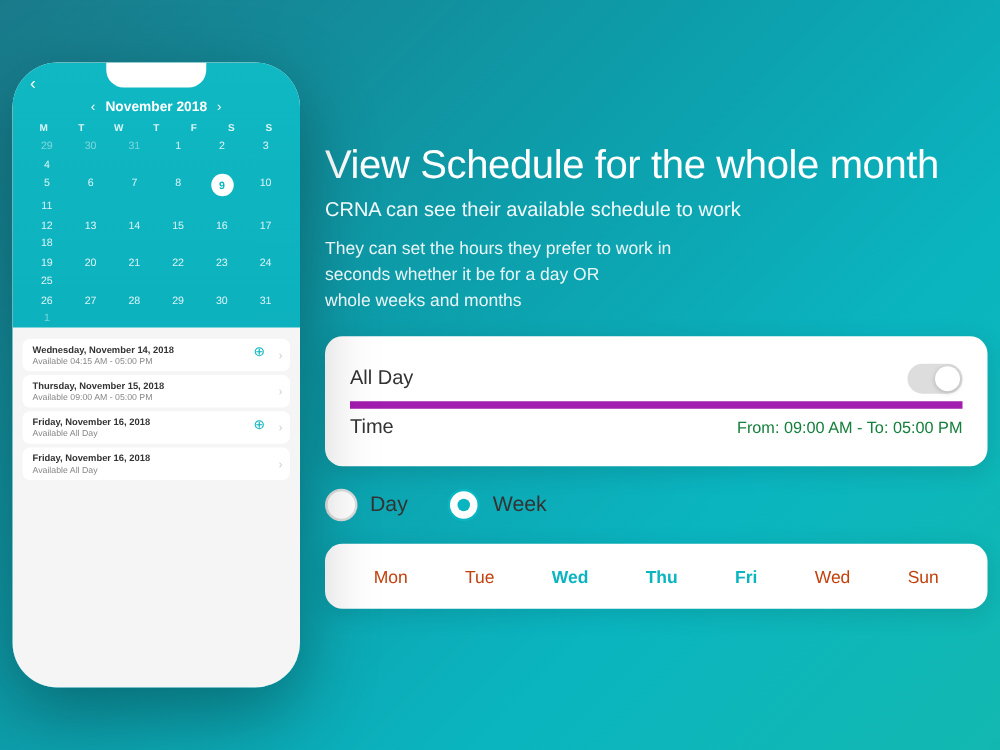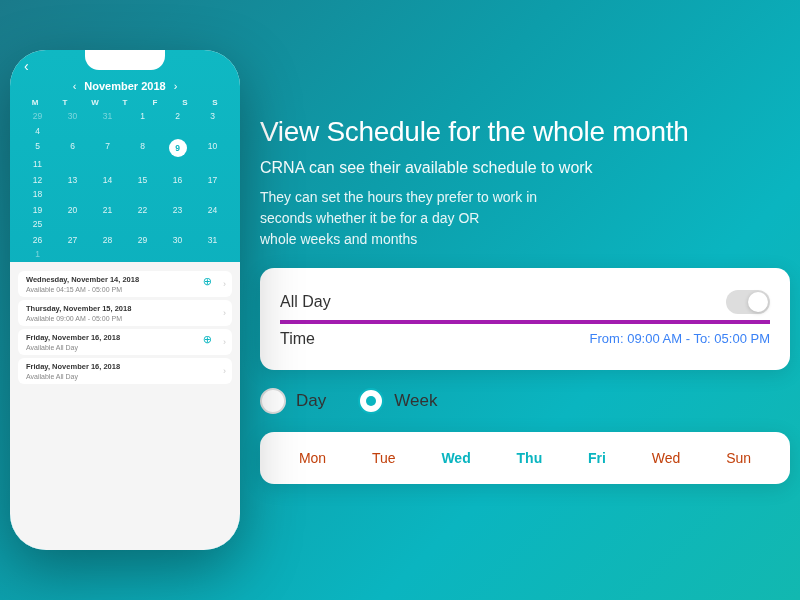--- a/index.html
+++ b/index.html
@@ -201,21 +201,21 @@
       flex-direction: column;
       gap: 18px;
       padding: 10px 0;
     }
 
     .heading-section {
       color: #fff;
     }
 
     .heading-title {
-      font-size: 28px;
+      font-size: 32px;
       font-weight: 300;
       line-height: 1.15;
       margin-bottom: 10px;
       letter-spacing: -0.3px;
     }
 
     .heading-sub {
       font-size: 16px;
       margin-bottom: 10px;
       opacity: 0.95;
@@ -238,32 +238,32 @@
     }
 
     .card-row {
       display: flex;
       align-items: center;
       justify-content: space-between;
       padding: 6px 0;
     }
 
     .card-row + .card-row {
-      border-top: 4px solid #a21caf;
+      border-top: 6px solid #a21caf;
     }
 
     .card-label {
       font-size: 16px;
       color: #333;
       font-weight: 400;
     }
 
     .card-value {
       font-size: 13px;
-      color: #3b82f6;
+      color: #15803d;
     }
 
     
     .toggle {
       width: 44px;
       height: 24px;
       background: #ddd;
       border-radius: 12px;
       position: relative;
       cursor: pointer;

